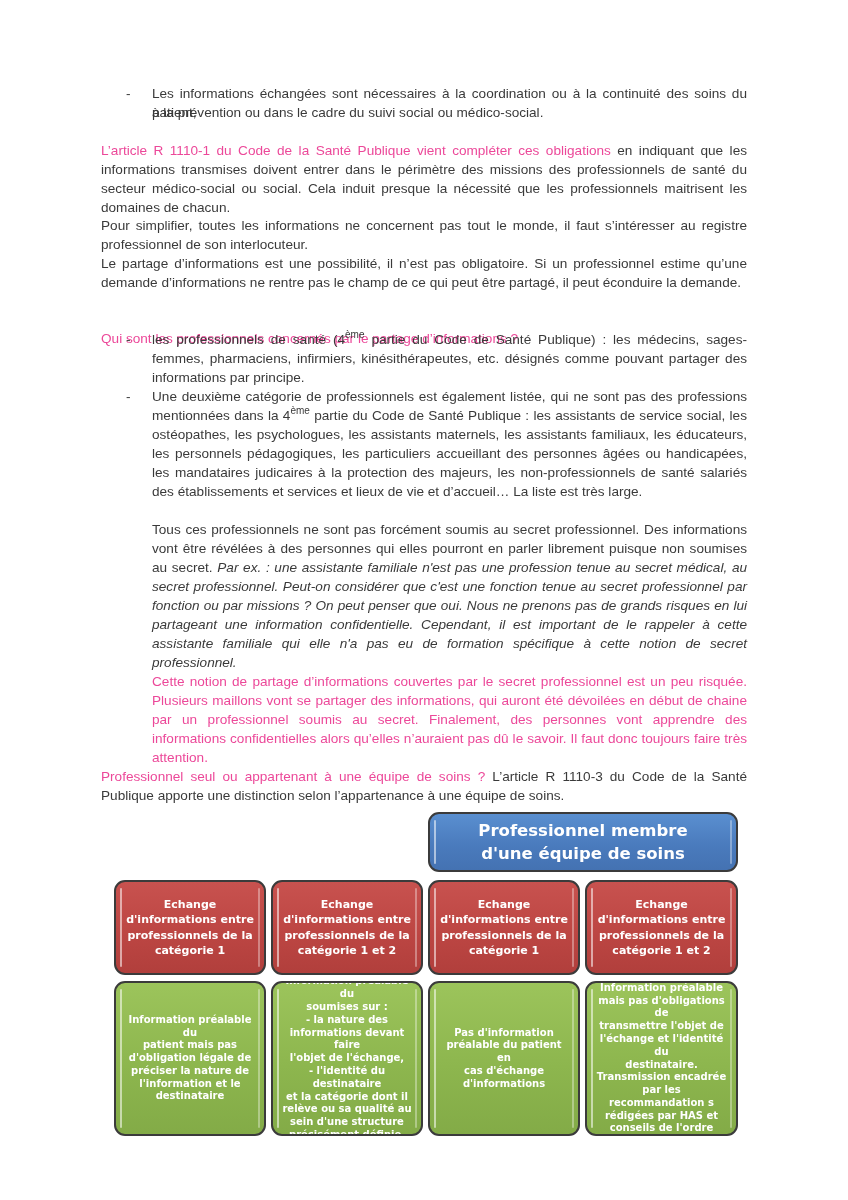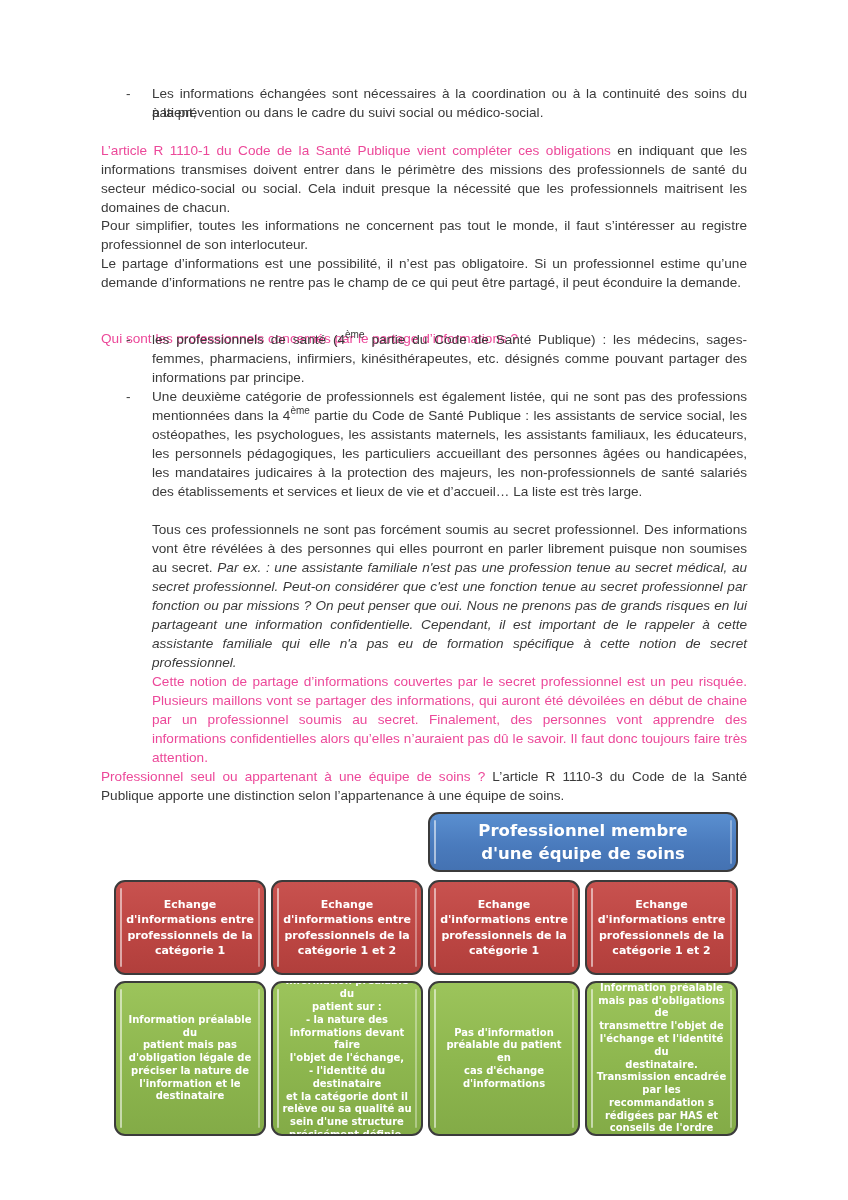--- a/index.html
+++ b/index.html
@@ -89,21 +89,21 @@
     <div class="box green" style="left:2px; top:171px; width:152px; height:155px;">
       <span>Information préalable du</span>
       <span>patient mais pas</span>
       <span>d'obligation légale de</span>
       <span>préciser la nature de</span>
       <span>l'information et le</span>
       <span>destinataire</span>
     </div>
     <div class="box green" style="left:159px; top:171px; width:152px; height:155px;">
       <span>Information préalable du</span>
-      <span>patient sur  :</span>
+      <span>soumises sur  :</span>
       <span>- la nature des</span>
       <span>informations devant faire</span>
       <span>l'objet de l'échange,</span>
       <span>- l'identité du destinataire</span>
       <span>et la catégorie dont il</span>
       <span>relève ou sa qualité au</span>
       <span>sein d'une structure</span>
       <span>précisément définie.</span>
     </div>
     <div class="box green" style="left:316px; top:171px; width:152px; height:155px;">

